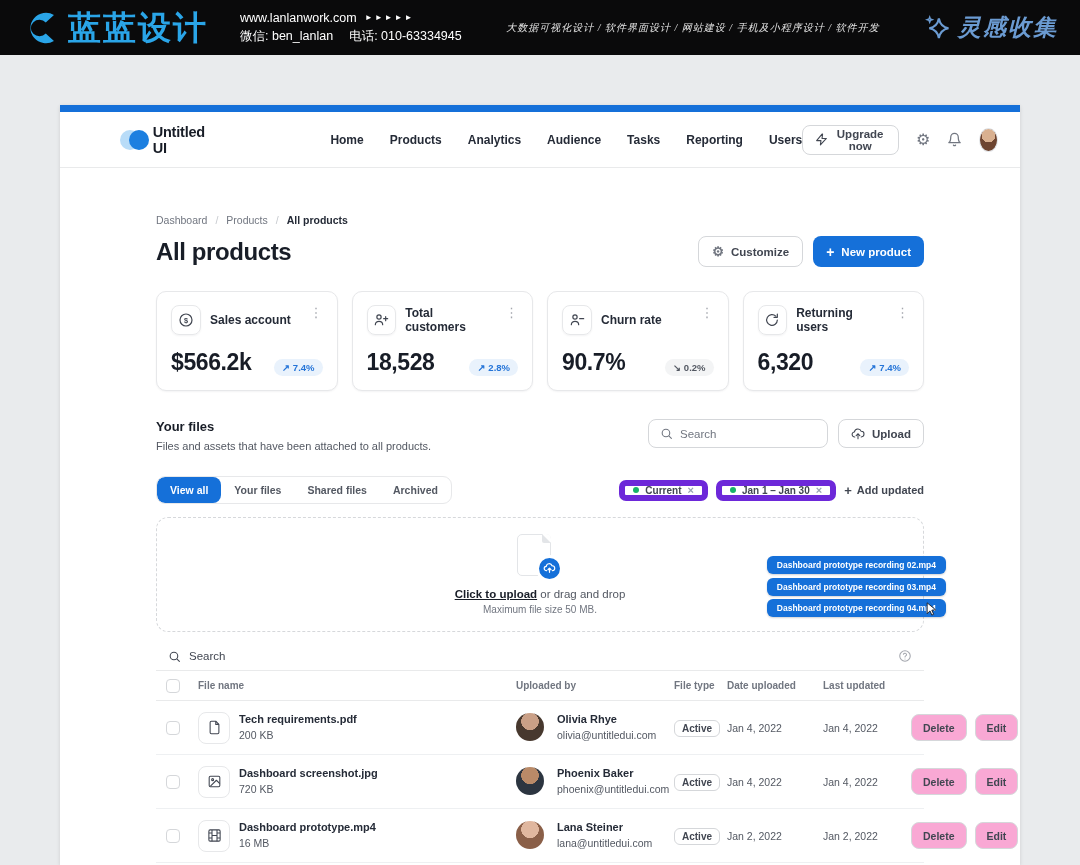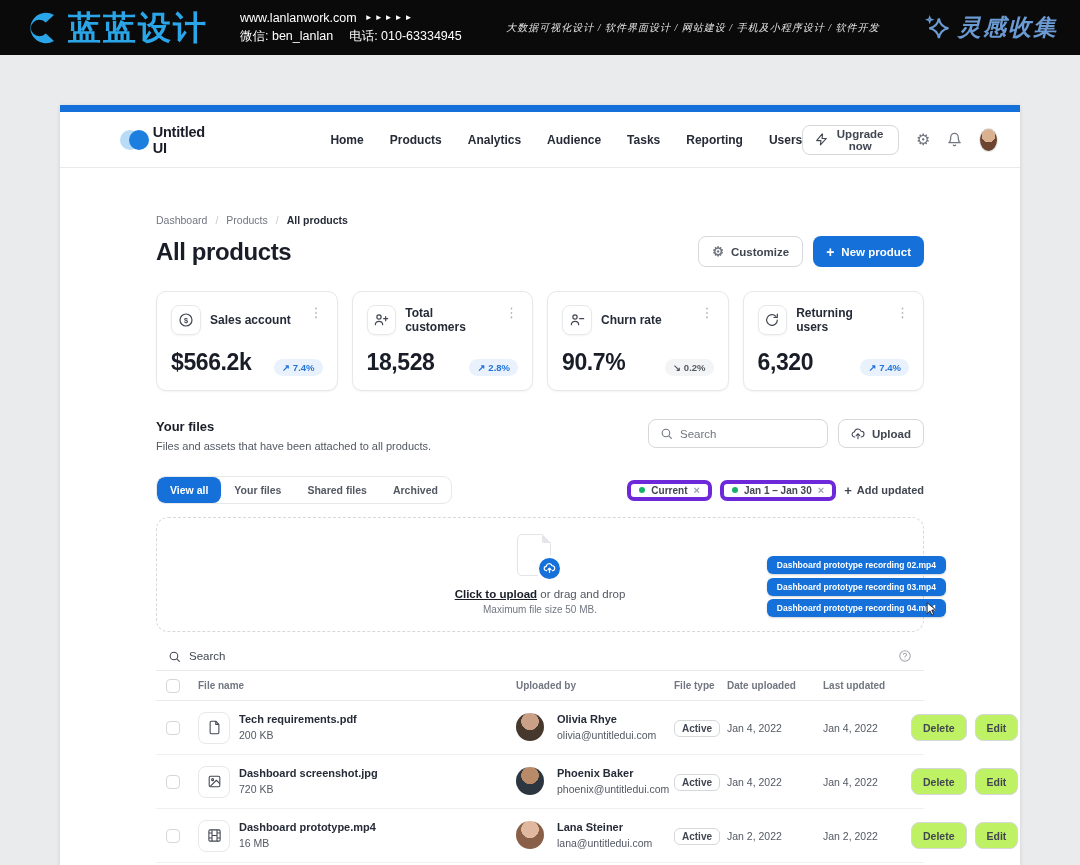--- a/index.html
+++ b/index.html
@@ -72,21 +72,21 @@
   .search-box input { border:none; outline:none; font-size:11.5px; color:#414651; width:100%; font-family:inherit; }
   .search-box input::placeholder { color:#717680; }
   .upload-btn { display:flex; align-items:center; gap:7px; border:1px solid #d5d7da; border-radius:8px; height:29px; padding:0 12px; font-size:11.5px; font-weight:700; color:#414651; background:#fff; cursor:pointer;text-align:center; }
 
   
   .tabs-row { margin-top:24px; display:flex; align-items:center; }
   .tabs { display:flex; align-items:center; border:1px solid #e7e8ea; border-radius:9px; padding:0; overflow:hidden; background:#fff; }
   .tab { font-size:10.5px; font-weight:700; color:#535862; padding:7px 13px; cursor:pointer; white-space:nowrap; }
   .tab.active { background:#1570d9; color:#fff; border-radius:8px; }
   .filters { margin-left:auto; display:flex; align-items:center; gap:8px; }
-  .chip { display:flex; align-items:center; gap:6px; border:4px solid #6d28d9; border-radius:7px; height:21px; padding:0 8px; font-size:10px; font-weight:600; color:#414651; background:#fff; cursor:pointer; }
+  .chip { display:flex; align-items:center; gap:6px; border:6px solid #6d28d9; border-radius:7px; height:21px; padding:0 8px; font-size:10px; font-weight:600; color:#414651; background:#fff; cursor:pointer; }
   .chip .dot { width:6px; height:6px; border-radius:50%; background:#17b26a; }
   .chip .x { color:#98a2b3; font-size:11px; cursor:pointer; }
   .add-filter { display:flex; align-items:center; gap:5px; font-size:11px; font-weight:600; color:#414651; cursor:pointer; }
   .add-filter .plus { font-size:13px; }
 
   
   .dropzone { position:relative; margin-top:13px; border:1.5px dashed #d6d8db; border-radius:12px; height:115px; display:flex; flex-direction:column; align-items:center; justify-content:center; gap:4px; }
   .dz-icon-wrap { position:relative; width:46px; height:48px; margin-bottom:2px; }
   .dz-page { position:absolute; left:0; top:0; width:34px; height:42px; background:#fff; border:1px solid #e3e5e8; border-radius:5px; }
   .dz-page::after { content:""; position:absolute; right:-1px; top:-1px; width:0; height:0; border-left:9px solid #e3e5e8; border-top:9px solid #ffffff; border-radius:0 5px 0 2px; }
@@ -114,21 +114,21 @@
   .ucell { display:flex; align-items:center; gap:13px; }
   .uavatar { width:28px; height:28px; border-radius:50%; flex:none; }
   .av1 { background:radial-gradient(circle at 50% 30%, #caa087 0 36%, #47382e 37% 100%); }
   .av2 { background:radial-gradient(circle at 50% 30%, #b98a68 0 36%, #2c3540 37% 100%); }
   .av3 { background:radial-gradient(circle at 50% 30%, #e0b79f 0 36%, #8a5f48 37% 100%); }
   .uname { font-size:11px; font-weight:600; color:#252b37; line-height:1.4; }
   .uemail { font-size:10.5px; color:#535862; line-height:1.4; }
   .status-badge { display:inline-block; border:1px solid #d5d7da; border-radius:6px; padding:2px 7px; font-size:10px; font-weight:600; color:#414651; }
   .dcell { font-size:10.5px; color:#535862; }
   .acell { display:flex; justify-content:flex-end; gap:8px; padding-right:2px; }
-  .row-btn { border:1px solid #d5d7da; border-radius:8px; height:27px; padding:0 11px; font-size:10.5px; font-weight:600; color:#414651; background:#bef264; cursor:pointer; }
+  .row-btn { border:1px solid #d5d7da; border-radius:8px; height:27px; padding:0 11px; font-size:10.5px; font-weight:600; color:#414651; background:#f9a8d4; cursor:pointer; }
 
   svg { display:block; }
 </style>
 </head>
 <body>
 
 <div class="banner">
   <div class="banner-logo">
     <span>
       <svg width="38" height="36" viewBox="0 0 44 40">

